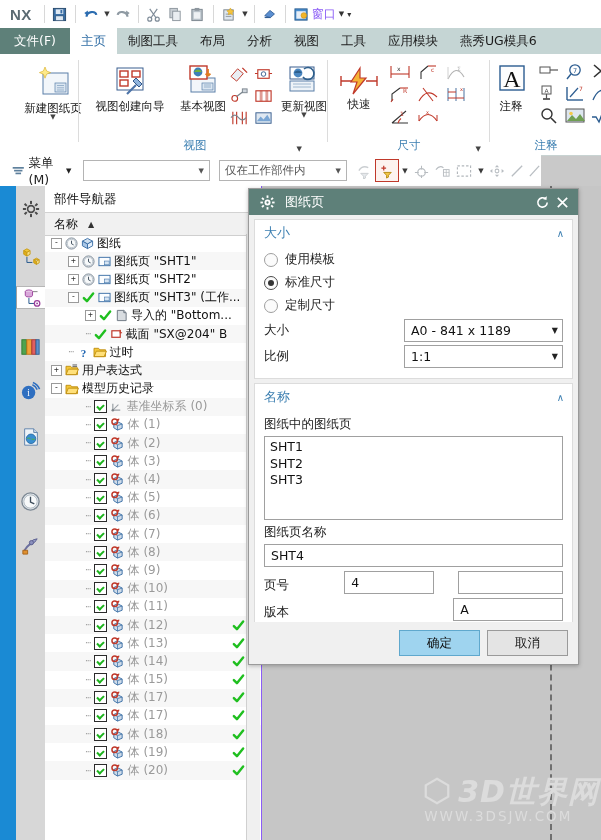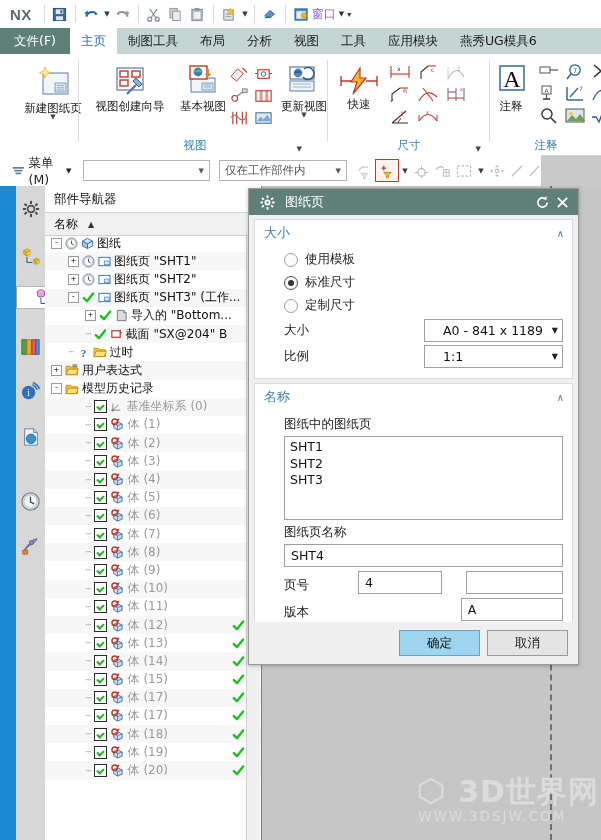--- a/index.html
+++ b/index.html
@@ -76,44 +76,44 @@
   .chk.big::after{left:2px;top:3px;width:5px;height:3px;}
   .statcol{position:absolute;left:216px;top:234px;width:45px;height:606px;}
   .srow{height:18.2px;display:flex;align-items:center;justify-content:center;}
   .srow.alt{background:#f7f7f7;}
 
   
   .canvas{position:absolute;left:262px;top:186px;width:339px;height:654px;background:#c6c6c6;}
   .sheet-line{position:absolute;right:49px;top:0;bottom:0;width:0;border-left:2px dashed #6f6f6f;}
   .wm{position:absolute;right:2px;bottom:16px;display:flex;flex-direction:column;align-items:flex-start;
       color:#dcdcdc;user-select:none;}
-  .wm-row{display:flex;gap:12px;}
+  .wm-row{display:flex;gap:6px;font-style:italic;}
   .wm-txt{font-size:30px;font-weight:bold;letter-spacing:1px;color:#dcdcdc;line-height:32px;}
   .wm-url{font-size:13.5px;letter-spacing:2px;color:#dcdcdc;margin-left:2px;}
 
   
   .dlg{position:absolute;left:248px;top:188px;width:329px;height:475px;background:#f0f0f0;
        border:1px solid #9a9a9a;box-shadow:0 1px 4px rgba(0,0,0,.25);}
   .dlg-hd{height:26px;background:#5e8079;display:flex;align-items:center;padding:0 6px 0 8px;color:#fff;}
   .dlg-hd .t{font-size:13px;margin-left:8px;flex:1;}
   .dlg-hd .hb{width:20px;height:20px;display:flex;align-items:center;justify-content:center;cursor:default;}
   .dlg-body{padding:0;}
   .sect{background:#fff;border:1px solid #dcdcdc;margin:4px 5px 0 5px;}
   .sect-hd{height:26px;display:flex;align-items:center;justify-content:space-between;padding:0 8px 0 9px;}
   .sect-hd .st{font-size:13px;color:#3c7fb1;}
   .sect-hd .sc{font-size:10px;color:#3c7fb1;}
-  .sect-in{padding:2px 9px 9px 9px;margin-left:20px;}
+  .sect-in{padding:2px 9px 9px 9px;}
   .radio-row{display:flex;align-items:center;gap:7px;height:23px;font-size:12.5px;color:#222;}
   .rad{width:12px;height:12px;border-radius:50%;border:1px solid #9f9f9f;background:#fbfbfb;position:relative;display:inline-block;}
   .rad.on{border-color:#4a4a4a;}
   .rad.on::after{content:"";position:absolute;left:3px;top:3px;width:6px;height:6px;border-radius:50%;background:#333;}
   .frow{display:flex;align-items:center;height:26px;}
   .frow .fl{font-size:12.5px;color:#222;width:140px;}
   .sel{flex:1;height:21px;border:1px solid #a0a0a0;background:#fff;display:flex;align-items:center;
-       justify-content:space-between;padding:0 4px 0 18px;font-size:12.5px;color:#111;}
+       justify-content:space-between;padding:0 4px 0 6px;font-size:12.5px;color:#111;}
   .sel .ar{font-size:8px;color:#222;}
   .fieldlbl{font-size:12.5px;color:#222;margin:4px 0 3px 0;}
   .listbox{border:1px solid #a0a0a0;background:#fff;height:78px;padding:2px 5px;font-size:12.5px;color:#111;}
   .listbox div{line-height:16.5px;}
   .txt{border:1px solid #a0a0a0;background:#fff;height:21px;display:flex;align-items:center;
        padding:0 6px;font-size:12.5px;color:#111;}
   .grid2{display:flex;align-items:flex-end;height:27px;gap:4px;}
   .grid2 .gl{width:85px;font-size:12.5px;color:#222;}
   .grid2 .c1{width:85px;margin-right:20px;}
   .grid2 .c2{width:101px;}

